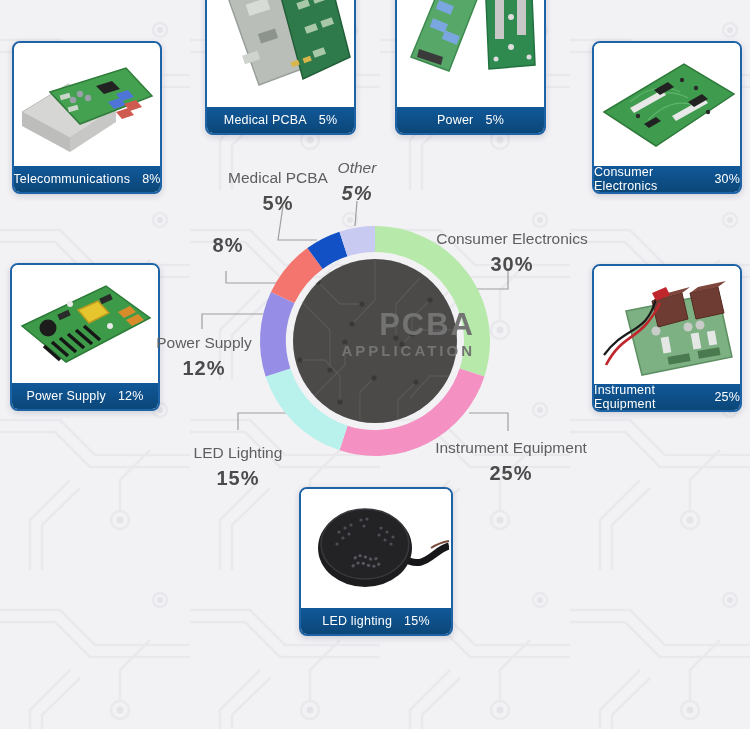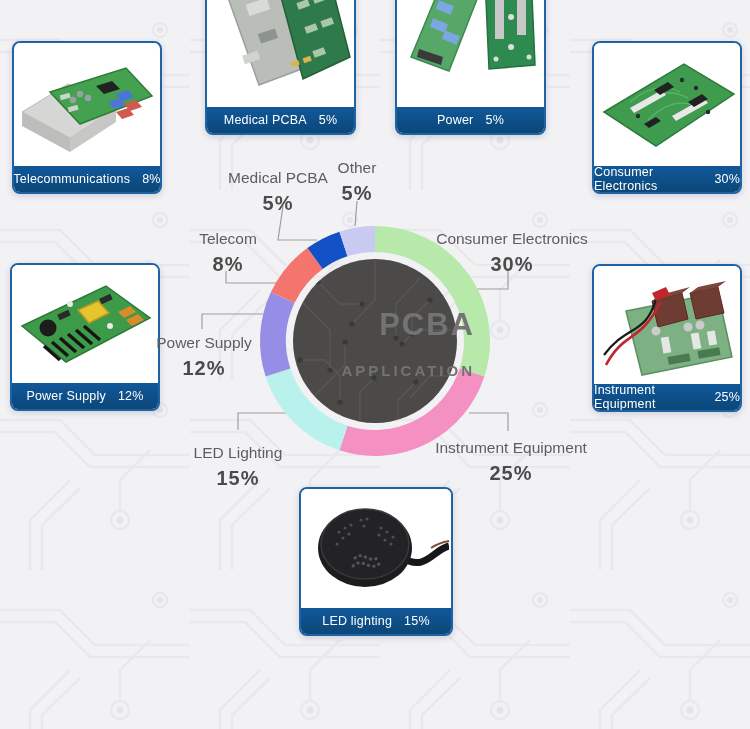--- a/index.html
+++ b/index.html
@@ -21,31 +21,31 @@
   #card-consumer{left:592px;top:41px;width:146px;height:149px;}
   #card-power{left:10px;top:263px;width:146px;height:144px;}
   #card-instrument{left:592px;top:264px;width:146px;height:144px;}
   #card-led{left:299px;top:487px;width:150px;height:145px;}
 
   
   .callout{position:absolute;text-align:center;line-height:1.2;}
   .co-label{font-size:15.5px;color:#5e5e5e;}
   .co-pct{font-size:20px;font-weight:bold;color:#4b4b4b;margin-top:3px;letter-spacing:1px;}
   #co-medical{left:203px;top:169px;width:150px;}
-  #co-other{left:317px;top:159px;width:80px;}
+  #co-other{left:317px;top:159px;width:80px;font-style:italic;}
   #co-telecom{left:168px;top:230px;width:120px;}
   #co-consumer{left:412px;top:230px;width:200px;}
   #co-power{left:131px;top:334px;width:146px;}
   #co-led{left:163px;top:444px;width:150px;}
   #co-instrument{left:411px;top:439px;width:200px;}
 
   
   .center-text{position:absolute;left:275px;top:309px;width:200px;text-align:right;color:#737373;}
   .center-title{font-size:31px;font-weight:bold;letter-spacing:2px;line-height:1.05;}
-  .center-subtitle{font-size:15px;font-weight:bold;letter-spacing:3px;margin-top:20px;}
+  .center-subtitle{font-size:15px;font-weight:bold;letter-spacing:3px;margin-top:0;}
 </style>
 </head>
 <body>
 
 <div class="stage">
 
   <svg class="bg-pattern" width="750" height="729" xmlns="http://www.w3.org/2000/svg">
     <defs>
       <pattern id="circ" width="190" height="190" patternUnits="userSpaceOnUse">
         <g fill="none" stroke="#e7e6ea" stroke-width="2.5">
@@ -355,21 +355,20 @@
 
   <div class="callout" id="co-medical">
     <div class="co-label">Medical PCBA</div>
     <div class="co-pct">5%</div>
   </div>
   <div class="callout" id="co-other">
     <div class="co-label">Other</div>
     <div class="co-pct">5%</div>
   </div>
   <div class="callout" id="co-telecom">
-    <div class="co-label">Telecom</div>
     <div class="co-pct">8%</div>
   </div>
   <div class="callout" id="co-consumer">
     <div class="co-label">Consumer Electronics</div>
     <div class="co-pct">30%</div>
   </div>
   <div class="callout" id="co-power">
     <div class="co-label">Power Supply</div>
     <div class="co-pct">12%</div>
   </div>

